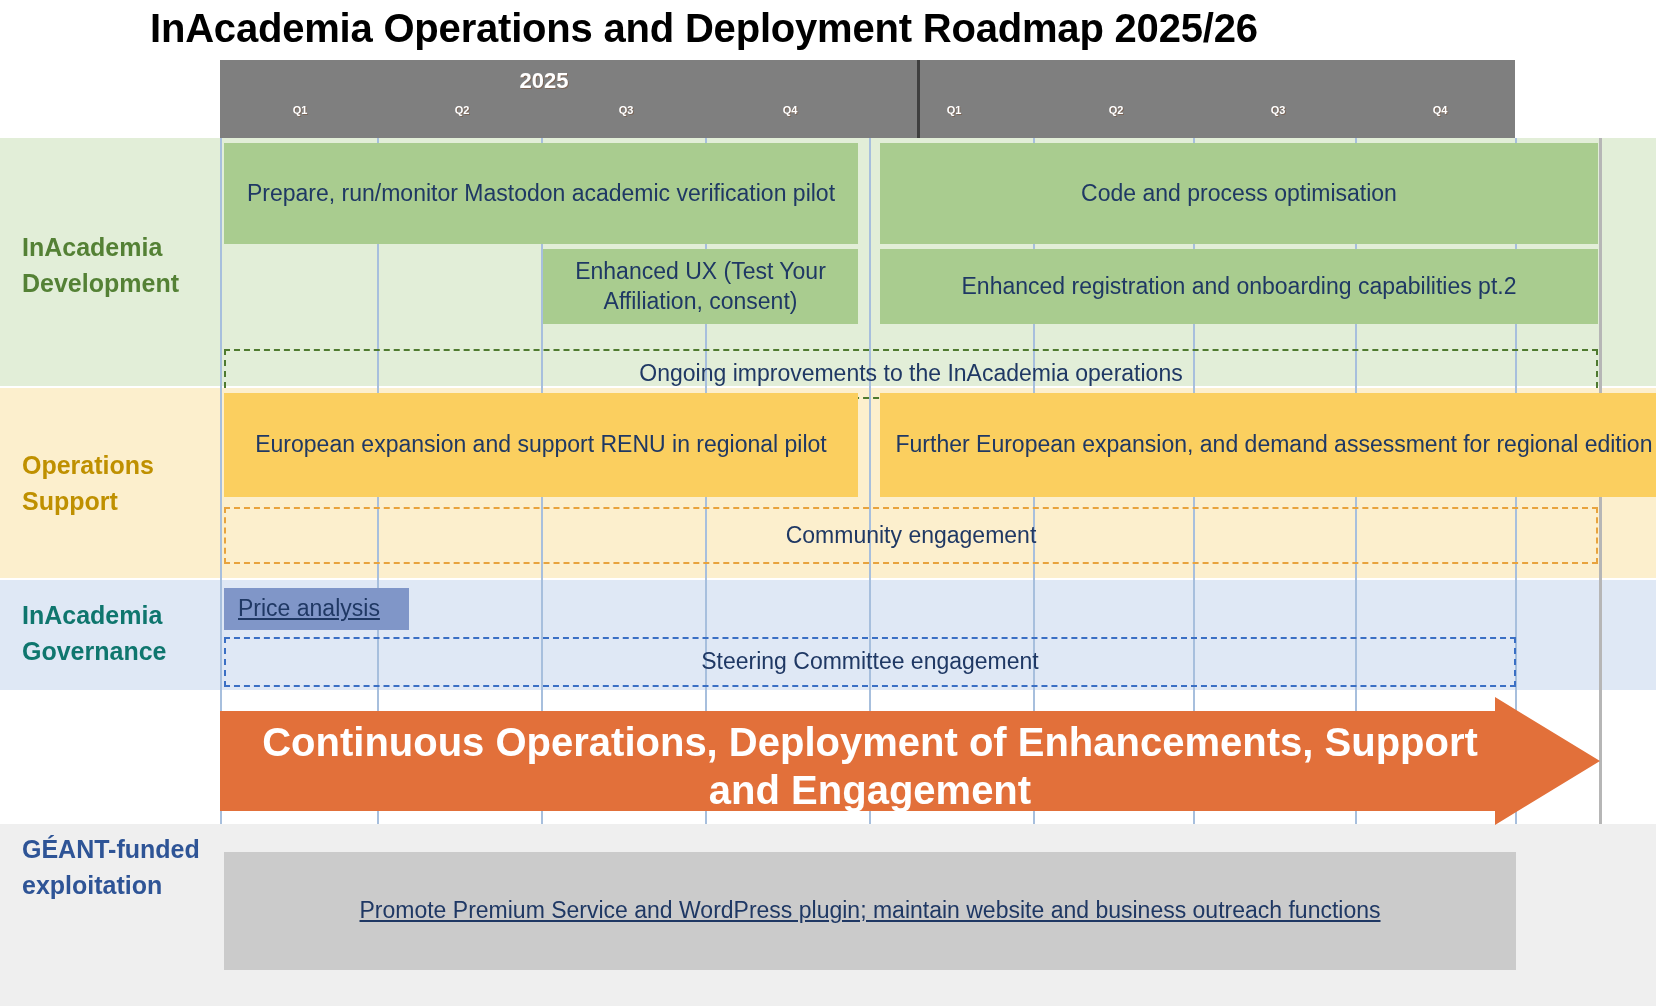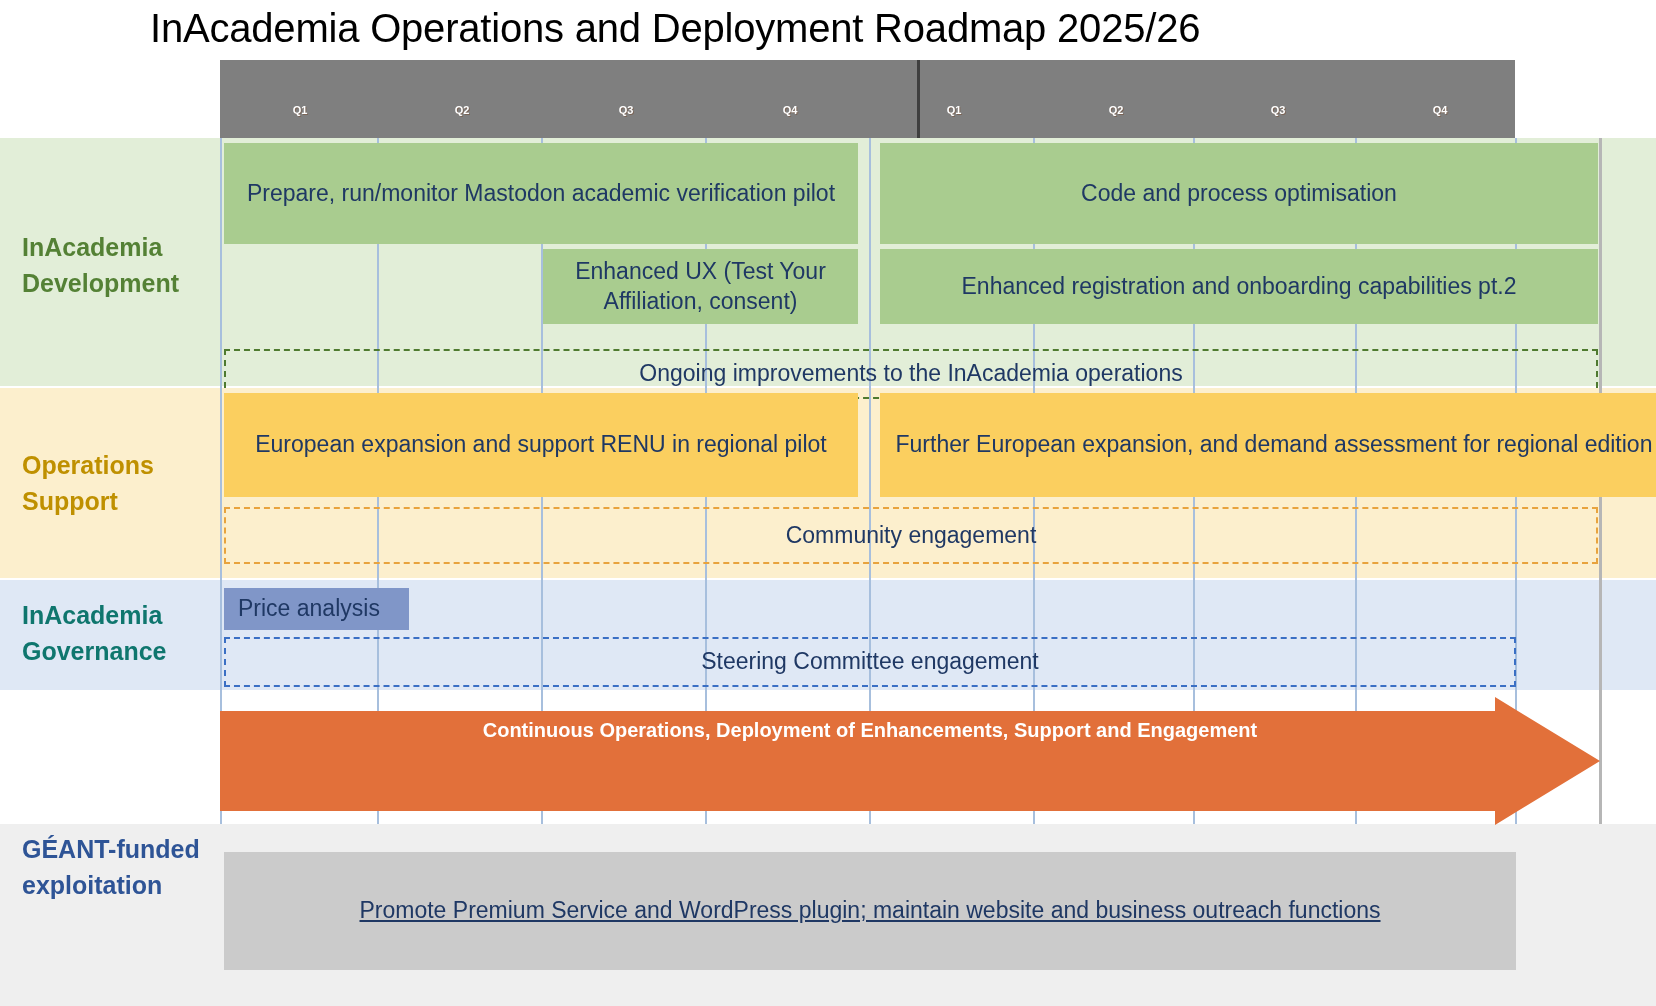--- a/index.html
+++ b/index.html
@@ -15,21 +15,21 @@
     font-family: "Liberation Sans", sans-serif;
     color: #1f3864;
   }
 
   
   #chart-title {
     position: absolute;
     left: 150px;
     top: 6px;
     font-size: 40px;
-    font-weight: 400;
+    font-weight: 700;
     color: #000000;
     letter-spacing: -0.2px;
     white-space: nowrap;
     font-family: "Liberation Sans", sans-serif;
   }
 
   
   .lane-bg {
     position: absolute;
     left: 0;
@@ -152,38 +152,39 @@
     width: 1380px;
     height: 128px;
   }
   #continuous-arrow svg { display: block; }
   #continuous-arrow-label {
     position: absolute;
     left: 240px;
     top: 718px;
     width: 1260px;
     text-align: center;
-    font-size: 20px;
+    font-size: 40px;
     font-weight: bold;
     color: #ffffff;
     line-height: 1.2;
     pointer-events: none;
   }
 </style>
 </head>
 <body>
 
 <div class="lane-bg" id="lane-bg-development"></div>
 <div class="lane-bg" id="lane-bg-support"></div>
 <div class="lane-bg" id="lane-bg-governance"></div>
 <div class="lane-bg" id="lane-bg-exploitation"></div>
 
 <div id="chart-title">InAcademia Operations and Deployment Roadmap 2025/26</div>
 
 <div id="timeline-header">
+  <div class="year-label" id="year-2025">2025</div>
 
   <div class="quarter-label" style="left:50px;">Q1</div>
   <div class="quarter-label" style="left:212px;">Q2</div>
   <div class="quarter-label" style="left:376px;">Q3</div>
   <div class="quarter-label" style="left:540px;">Q4</div>
   <div class="quarter-label" style="left:704px;">Q1</div>
   <div class="quarter-label" style="left:866px;">Q2</div>
   <div class="quarter-label" style="left:1028px;">Q3</div>
   <div class="quarter-label" style="left:1190px;">Q4</div>
 </div>
@@ -214,21 +215,21 @@
 <div class="bar bar-green" style="left:880px; top:249px; width:718px; height:75px;">Enhanced registration and onboarding capabilities pt.2</div>
 
 <div class="bar-dashed dash-green" style="left:224px; top:349px; width:1374px; height:50px;">Ongoing improvements to the InAcademia operations</div>
 
 <div class="bar bar-yellow" style="left:224px; top:393px; width:634px; height:104px;">European expansion and support RENU in regional pilot</div>
 
 <div class="bar bar-yellow" style="left:880px; top:393px; width:788px; height:104px;text-align:right;">Further European expansion, and demand assessment for regional edition</div>
 
 <div class="bar-dashed dash-orange" style="left:224px; top:507px; width:1374px; height:57px;">Community engagement</div>
 
-<div class="bar bar-blue" style="left:224px; top:588px; width:185px; height:42px; justify-content:flex-start; padding-left:14px;">Price analysis</div>
+<div class="bar bar-blue" style="left:224px; top:588px; width:185px; height:42px; justify-content:flex-start; padding-left:14px;text-decoration:underline;">Price analysis</div>
 
 <div class="bar-dashed dash-blue" style="left:224px; top:637px; width:1292px; height:50px;">Steering Committee engagement</div>
 
 <div id="continuous-arrow">
   <svg width="1380" height="128" viewBox="0 0 1380 128" xmlns="http://www.w3.org/2000/svg">
     <polygon points="0,14 1275,14 1275,0 1380,64 1275,128 1275,114 0,114" fill="#e2703a"></polygon>
   </svg>
 </div>
 <div id="continuous-arrow-label">Continuous Operations, Deployment of Enhancements, Support and Engagement</div>
 

